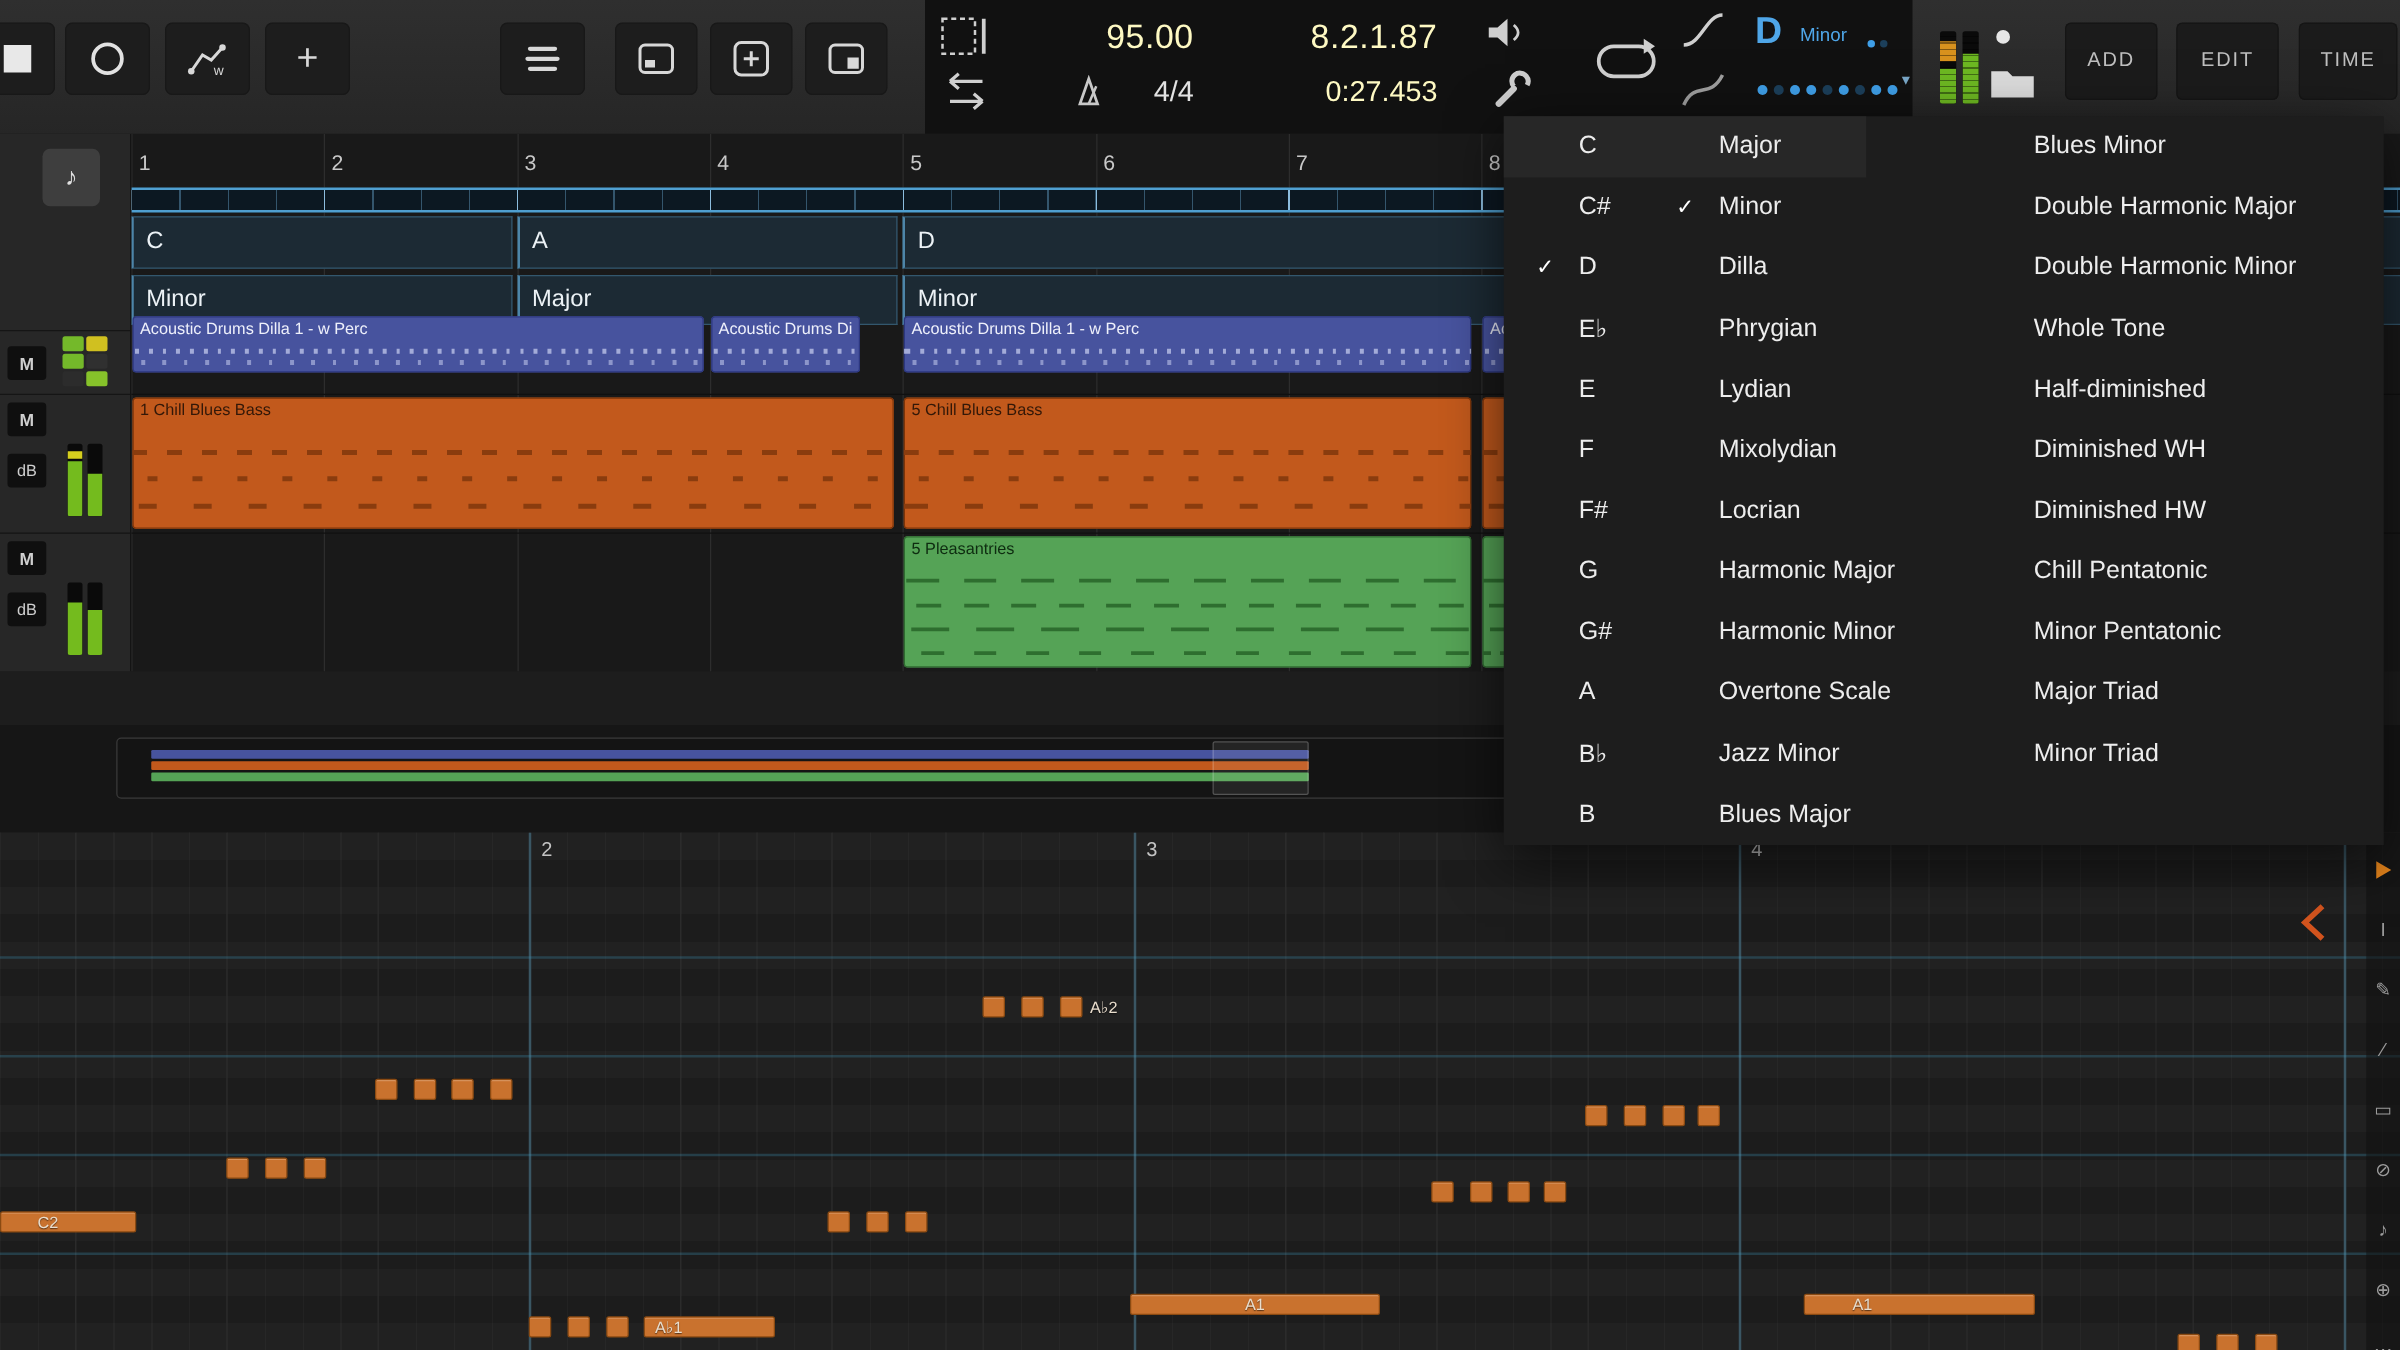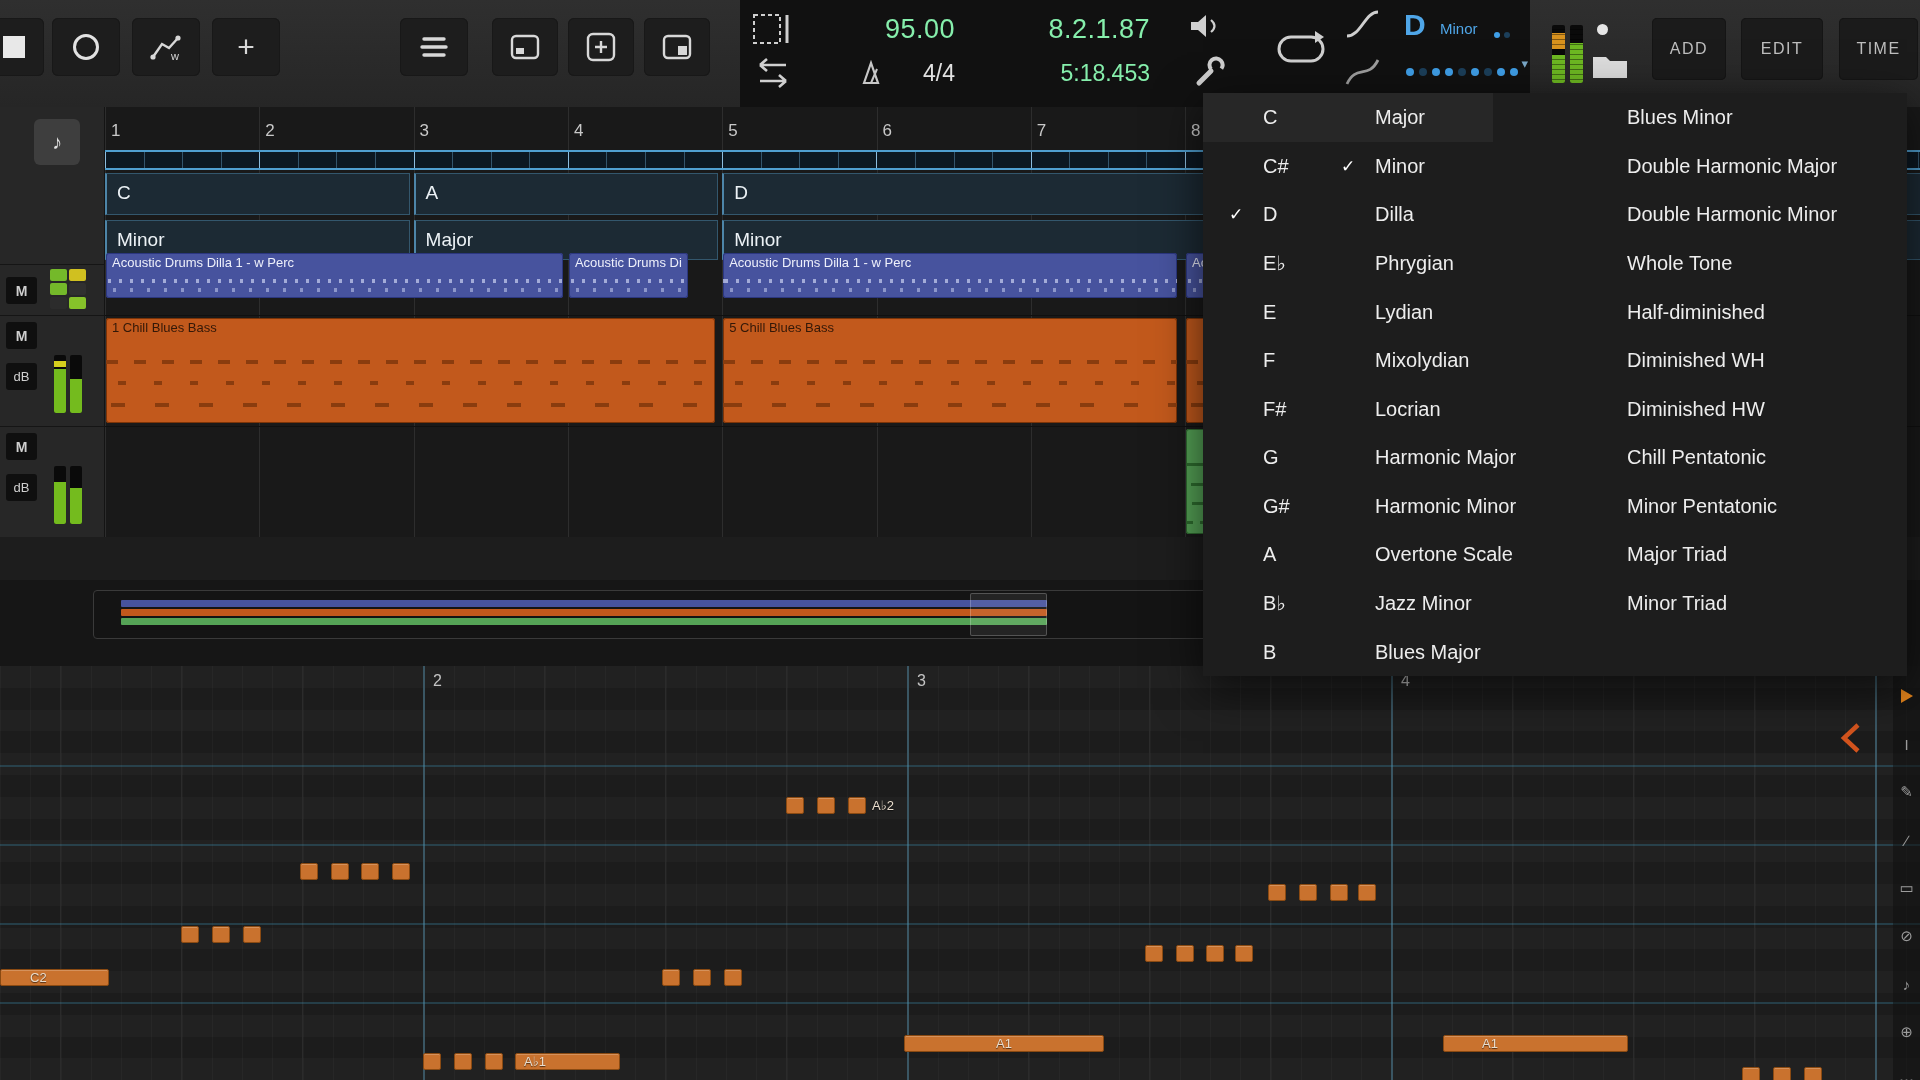--- a/index.html
+++ b/index.html
@@ -12,21 +12,21 @@
     background:linear-gradient(#2f2f2f,#262626);z-index:10}
   .tbtn{position:absolute;top:18px;height:58px;background:#1d1d1d;border:none;border-radius:6px;
     color:#d6d6d6;display:flex;align-items:center;justify-content:center;cursor:pointer;
     box-shadow:inset 0 0 0 1px #181818}
   .tbtn svg{display:block}
   .sq{width:22px;height:22px;background:#e8e8e8;display:block}
   .ring{width:26px;height:26px;border:3px solid #e2e2e2;border-radius:50%;display:block}
   .plus-glyph{font-size:30px;font-weight:400;color:#d8d8d8;line-height:1}
 
   #transport{position:absolute;left:740px;top:0;width:790px;height:107px;background:#111}
-  .blue{color:#86efac}
+  .blue{color:#fef9c3}
   .num-big{position:absolute;font-size:27px;text-align:right;letter-spacing:.5px}
   .num-mid{position:absolute;font-size:23px;text-align:right}
   .rt-btn{position:absolute;background:none;border:none;cursor:pointer;color:#cfcfcf}
 
   #scale-display{position:absolute;left:660px;top:8px;width:128px;height:92px;cursor:pointer;
     background:none;border:none;text-align:left}
   #scale-root{position:absolute;left:4px;top:0px;font-size:30px;font-weight:bold;color:#4fa6e8}
   #scale-mode{position:absolute;left:40px;top:12px;font-size:15px;color:#4fa6e8}
   #scale-dots-top{position:absolute;left:94px;top:18px;white-space:nowrap}
   #scale-dots{position:absolute;left:6px;top:56px;white-space:nowrap}
@@ -230,21 +230,21 @@
       <div class="num-big blue" style="left:90px;top:14px;width:125px">95.00</div>
       <span style="position:absolute;left:118px;top:60px">
         <svg width="26" height="26" viewBox="0 0 26 26">
           <path d="M6 23 L13 3 L20 23 Z" fill="none" stroke="#c8c8c8" stroke-width="2.2"></path>
           <path d="M13 23 L19 9" stroke="#c8c8c8" stroke-width="2"></path>
         </svg>
       </span>
       <div class="num-mid" style="left:150px;top:60px;width:65px;color:#e2e2e2">4/4</div>
 
       <div class="num-big blue" style="left:286px;top:14px;width:124px">8.2.1.87</div>
-      <div class="num-mid blue" style="left:280px;top:60px;width:130px">5:18.453</div>
+      <div class="num-mid blue" style="left:280px;top:60px;width:130px">0:27.453</div>
 
       <button class="rt-btn" style="left:446px;top:10px">
         <span>
           <svg width="36" height="32" viewBox="0 0 36 32">
             <path d="M5 12 v8 h7 l8 7 V5 l-8 7 z" fill="#cfcfcf"></path>
             <path d="M25 10 q7 6 0 12" fill="none" stroke="#cfcfcf" stroke-width="2.2"></path>
           </svg>
         </span>
       </button>
       <button class="rt-btn" style="left:452px;top:54px">
@@ -375,20 +375,24 @@
         <div class="clip" style="left: 618.2px; width: 454.271px;">
           <span class="title">5 Chill Blues Bass</span>
           <span class="pat"></span>
         </div>
         <div class="clip" style="left: 1081.1px; width: 613.2px;">
           <span class="title"></span>
           <span class="pat"></span>
         </div>
       </div>
     <div class="lane keys">
+        <div class="clip" style="left: 618.2px; width: 454.271px;">
+          <span class="title">5 Pleasantries</span>
+          <span class="pat"></span>
+        </div>
         <div class="clip" style="left: 1081.1px; width: 613.2px;">
           <span class="title"></span>
           <span class="pat"></span>
         </div>
       </div>
 
     <aside id="track-headers">
       <button id="hdr-top-btn">
         <span>♪</span>
       </button>

